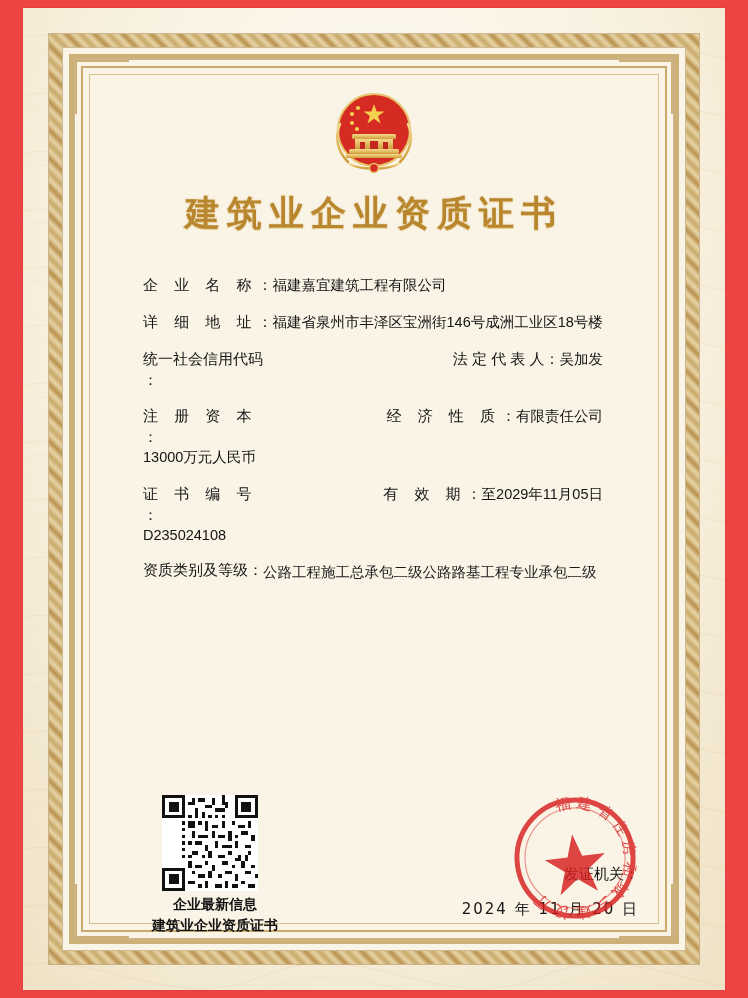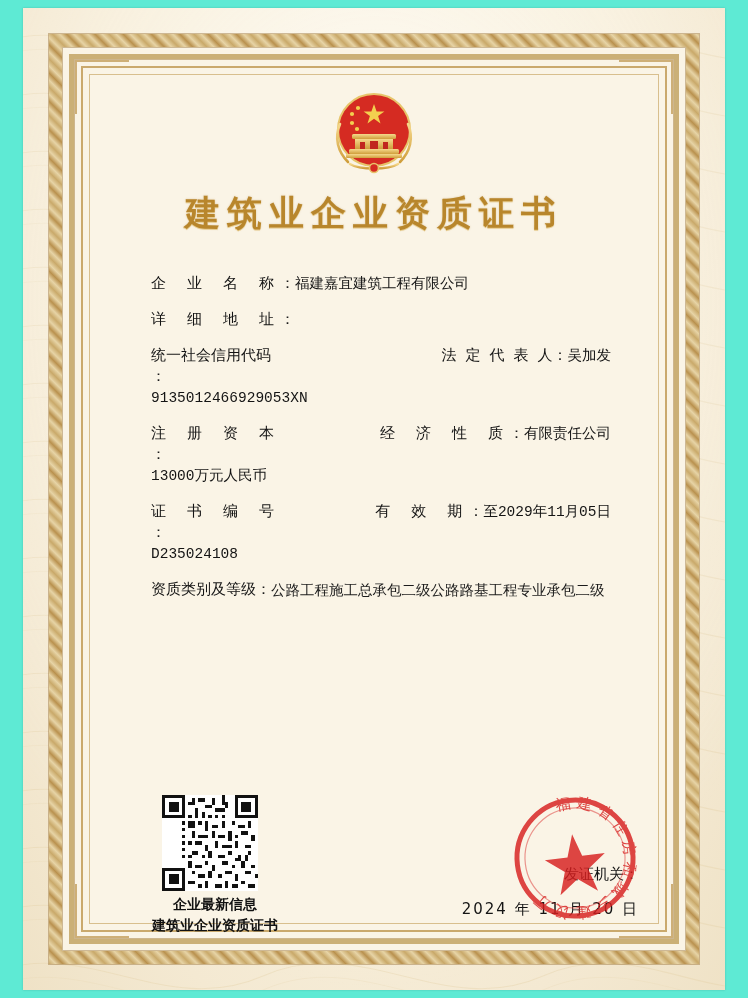--- a/index.html
+++ b/index.html
@@ -13,21 +13,21 @@
     height: 998px;
     overflow: hidden;
     font-family: "Liberation Sans", "DejaVu Sans", sans-serif;
   }
 
   
   .page {
     position: relative;
     width: 748px;
     height: 998px;
-    background: #5eead4;
+    background: #ef4444;
   }
 
   
   .cert {
     position: absolute;
     left: 23px;
     top: 8px;
     width: 702px;
     height: 982px;
     background:
@@ -104,26 +104,26 @@
     letter-spacing: 7px;
     font-weight: bold;
     color: #b8862c;
     text-shadow: 0 1px 0 #e7cd92, 0 0 2px rgba(160,110,30,.35);
     font-family: "DejaVu Sans", "Liberation Sans", sans-serif;
   }
 
   
   .fields {
     position: absolute;
-    left: 128px;
+    left: 120px;
     top: 266px;
     width: 460px;
     color: #1b1b1b;
     font-size: 15px;
-    font-family: Liberation Mono, monospace;
+    font-family: Liberation Sans, sans-serif;
   }
   .row {
     display: flex;
     align-items: baseline;
     margin-bottom: 15px;
     line-height: 21px;
     white-space: nowrap;
   }
   .label {
     display: inline-block;
@@ -287,27 +287,27 @@
 
       <div class="row">
         <span class="label lbl-sp">企 业 名 称</span>
         <span class="colon">：</span>
         <span class="value">福建嘉宜建筑工程有限公司</span>
       </div>
 
       <div class="row">
         <span class="label lbl-sp">详 细 地 址</span>
         <span class="colon">：</span>
+        <span class="value">福建省泉州市丰泽区宝洲街146号成洲工业区18号楼</span>
       </div>
 
       <div class="row row-split">
         <span class="half-left">
           <span class="label">统一社会信用代码</span>
           <span class="colon">：</span>
-          <span class="value">9135012466929053XN</span>
         </span>
         <span class="half-right">
           <span class="label">法 定 代 表 人</span>
           <span class="colon">：</span>
           <span class="value">吴加发</span>
         </span>
       </div>
 
       <div class="row row-split">
         <span class="half-left">

